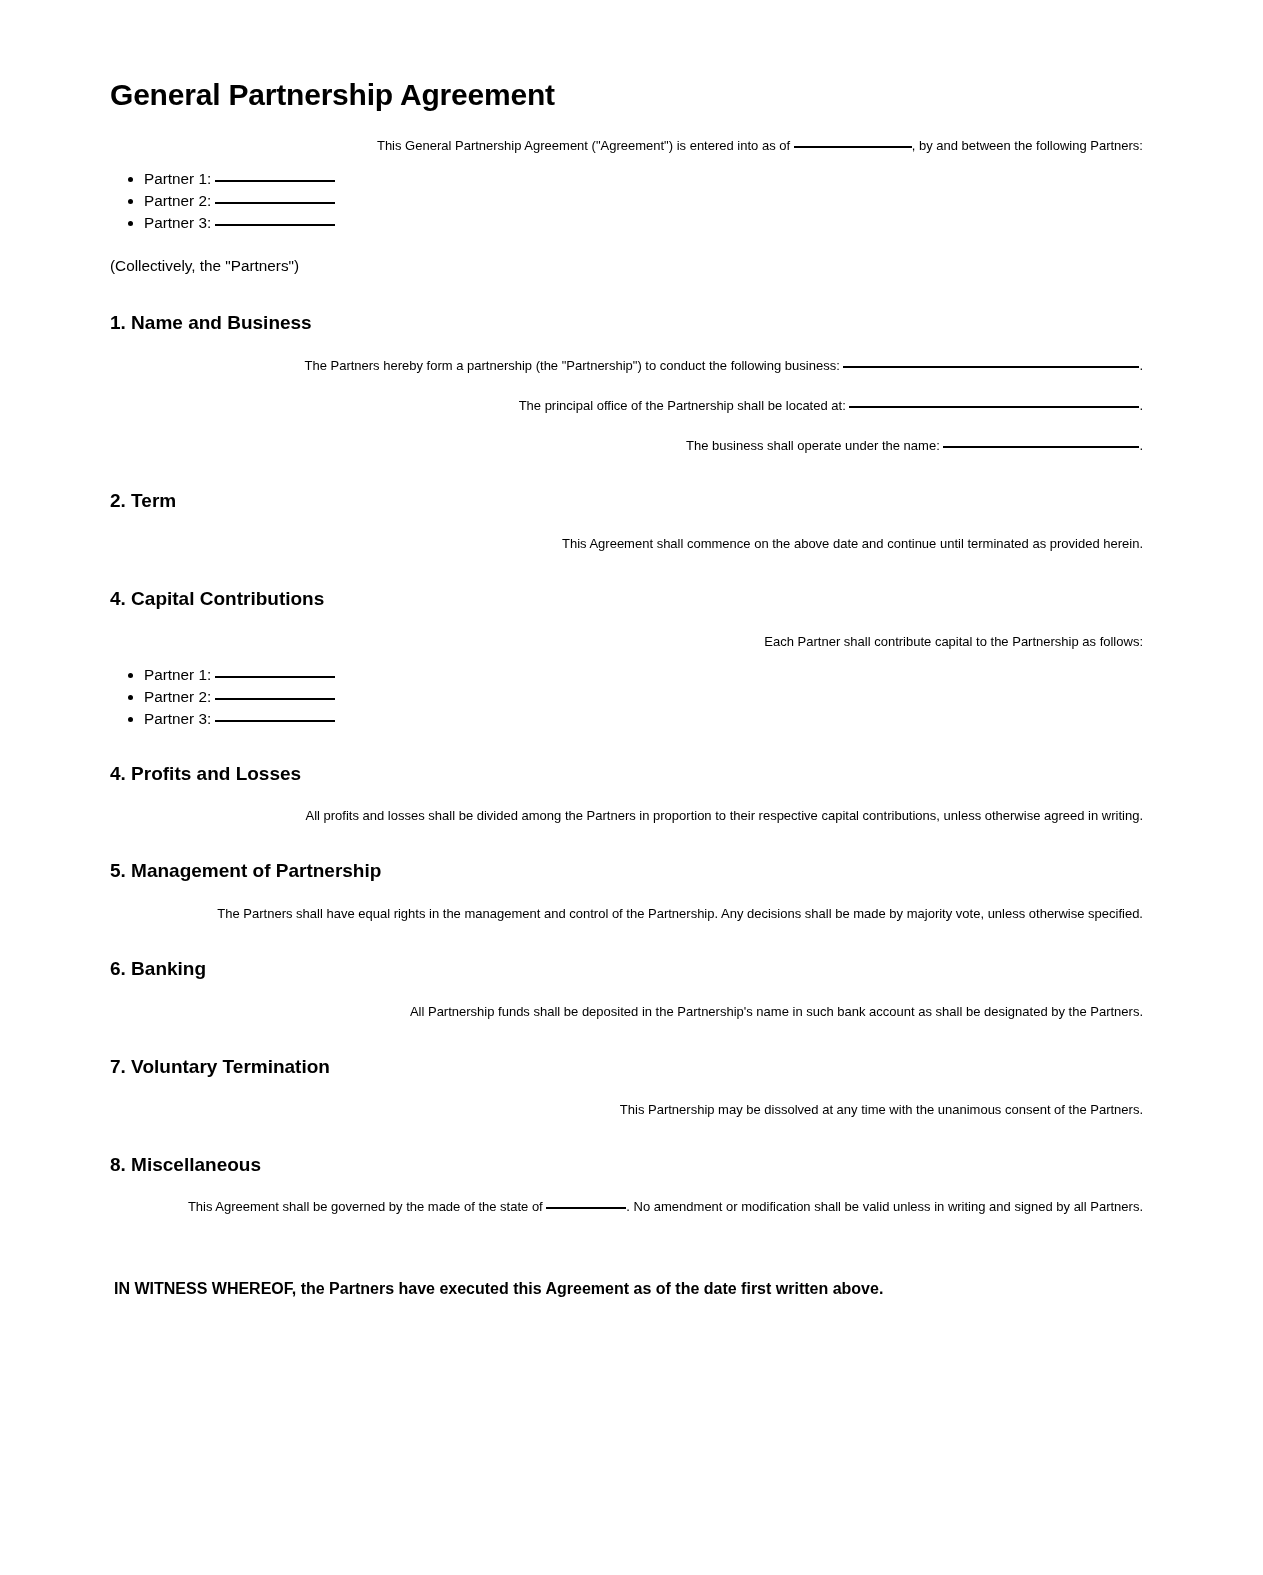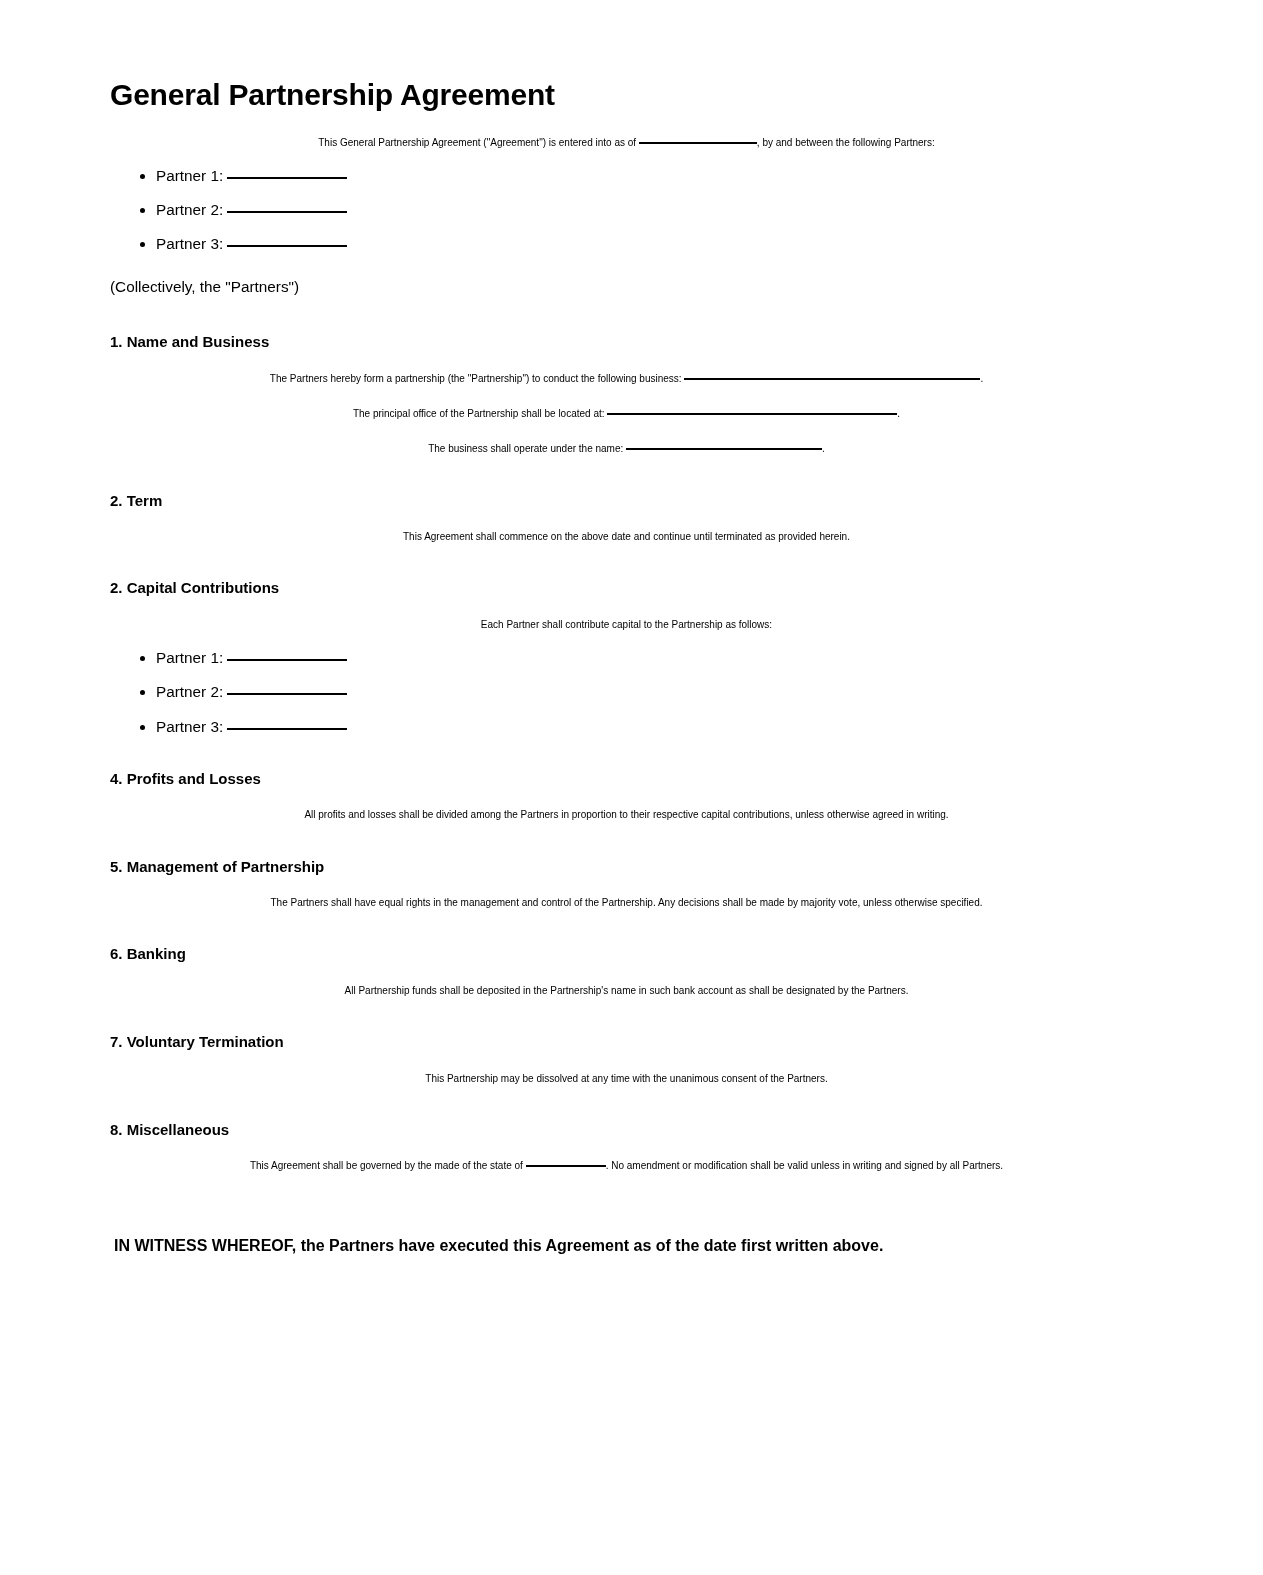--- a/index.html
+++ b/index.html
@@ -27,43 +27,43 @@
     width: 1033px;
   }
   h1.doc-title {
     font-size: 30px;
     font-weight: bold;
     letter-spacing: -0.2px;
     margin: 0 0 22px 0;
     line-height: 1.15;
   }
   h2.section-title {
-    font-size: 15px;
+    font-size: 19px;
     font-weight: bold;
     margin: 33px 0 0 0;
     line-height: 1.3;
   }
   p.para {
-    font-size: 10px;
+    font-size: 13px;
     line-height: 1.62;
     margin: 19px 0 0 0;
-    text-align: center;
+    text-align: right;
   }
   p.intro {
     margin-top: 0;
   }
   ul.partner-list {
     list-style-type: disc;
     margin: 14px 0 0 0;
     padding-left: 30px;
   }
   ul.partner-list li {
     font-size: 15.3px;
     line-height: 1.20;
-    margin: 16px;
+    margin: 4px;
     padding: 0;
   }
   p.collective {
     font-size: 15.3px;
     line-height: 1.62;
     margin: 21px 0 0 0;
   }
   
   .blank {
     display: inline-block;
@@ -130,21 +130,21 @@
         <span>The business shall operate under the name:</span>
         <span class="blank blank-name"></span><span>.</span>
       </p>
     </div>
 
     <h2 class="section-title">2. Term</h2>
     <div class="sec-body">
       <p class="para">This Agreement shall commence on the above date and continue until terminated as provided herein.</p>
     </div>
 
-    <h2 class="section-title">2. Capital Contributions</h2>
+    <h2 class="section-title">4. Capital Contributions</h2>
     <div class="sec-body">
       <p class="para">Each Partner shall contribute capital to the Partnership as follows:</p>
       <ul class="partner-list">
         <li>
           <span>Partner 1:</span>
           <span class="blank blank-partner"></span>
         </li>
         <li>
           <span>Partner 2:</span>
           <span class="blank blank-partner"></span>

